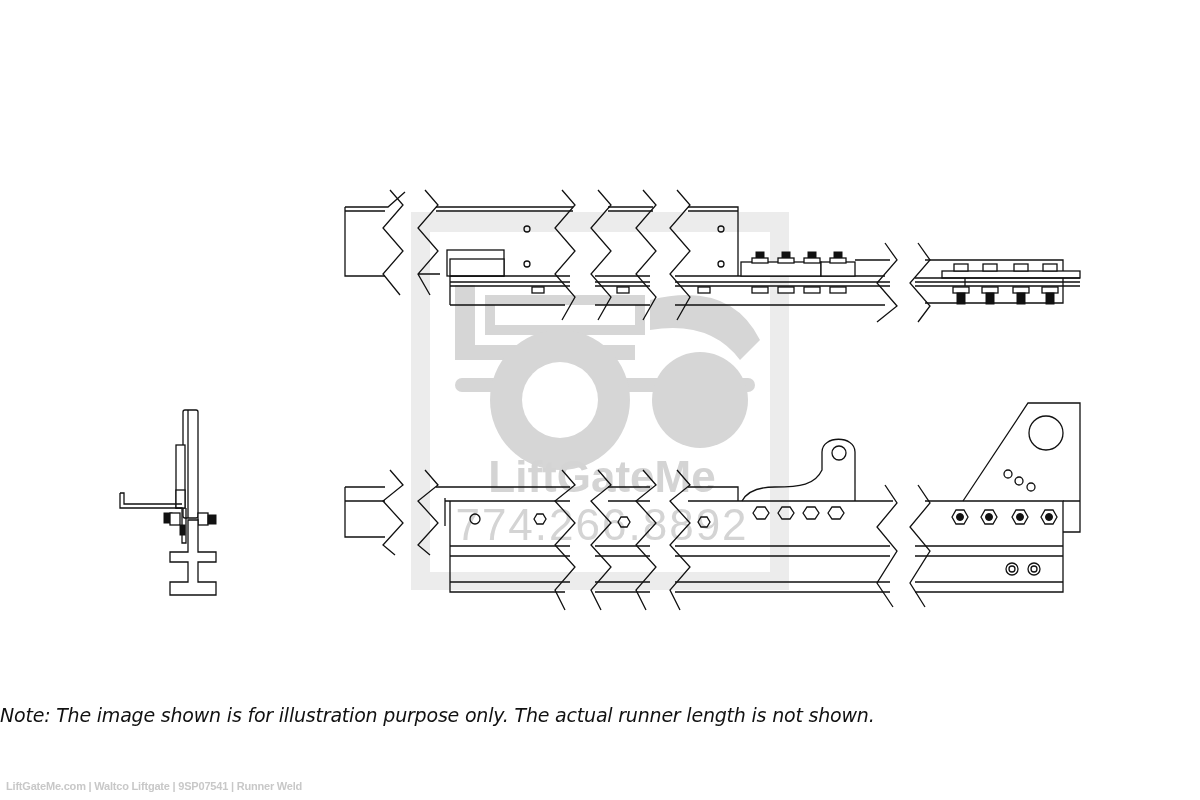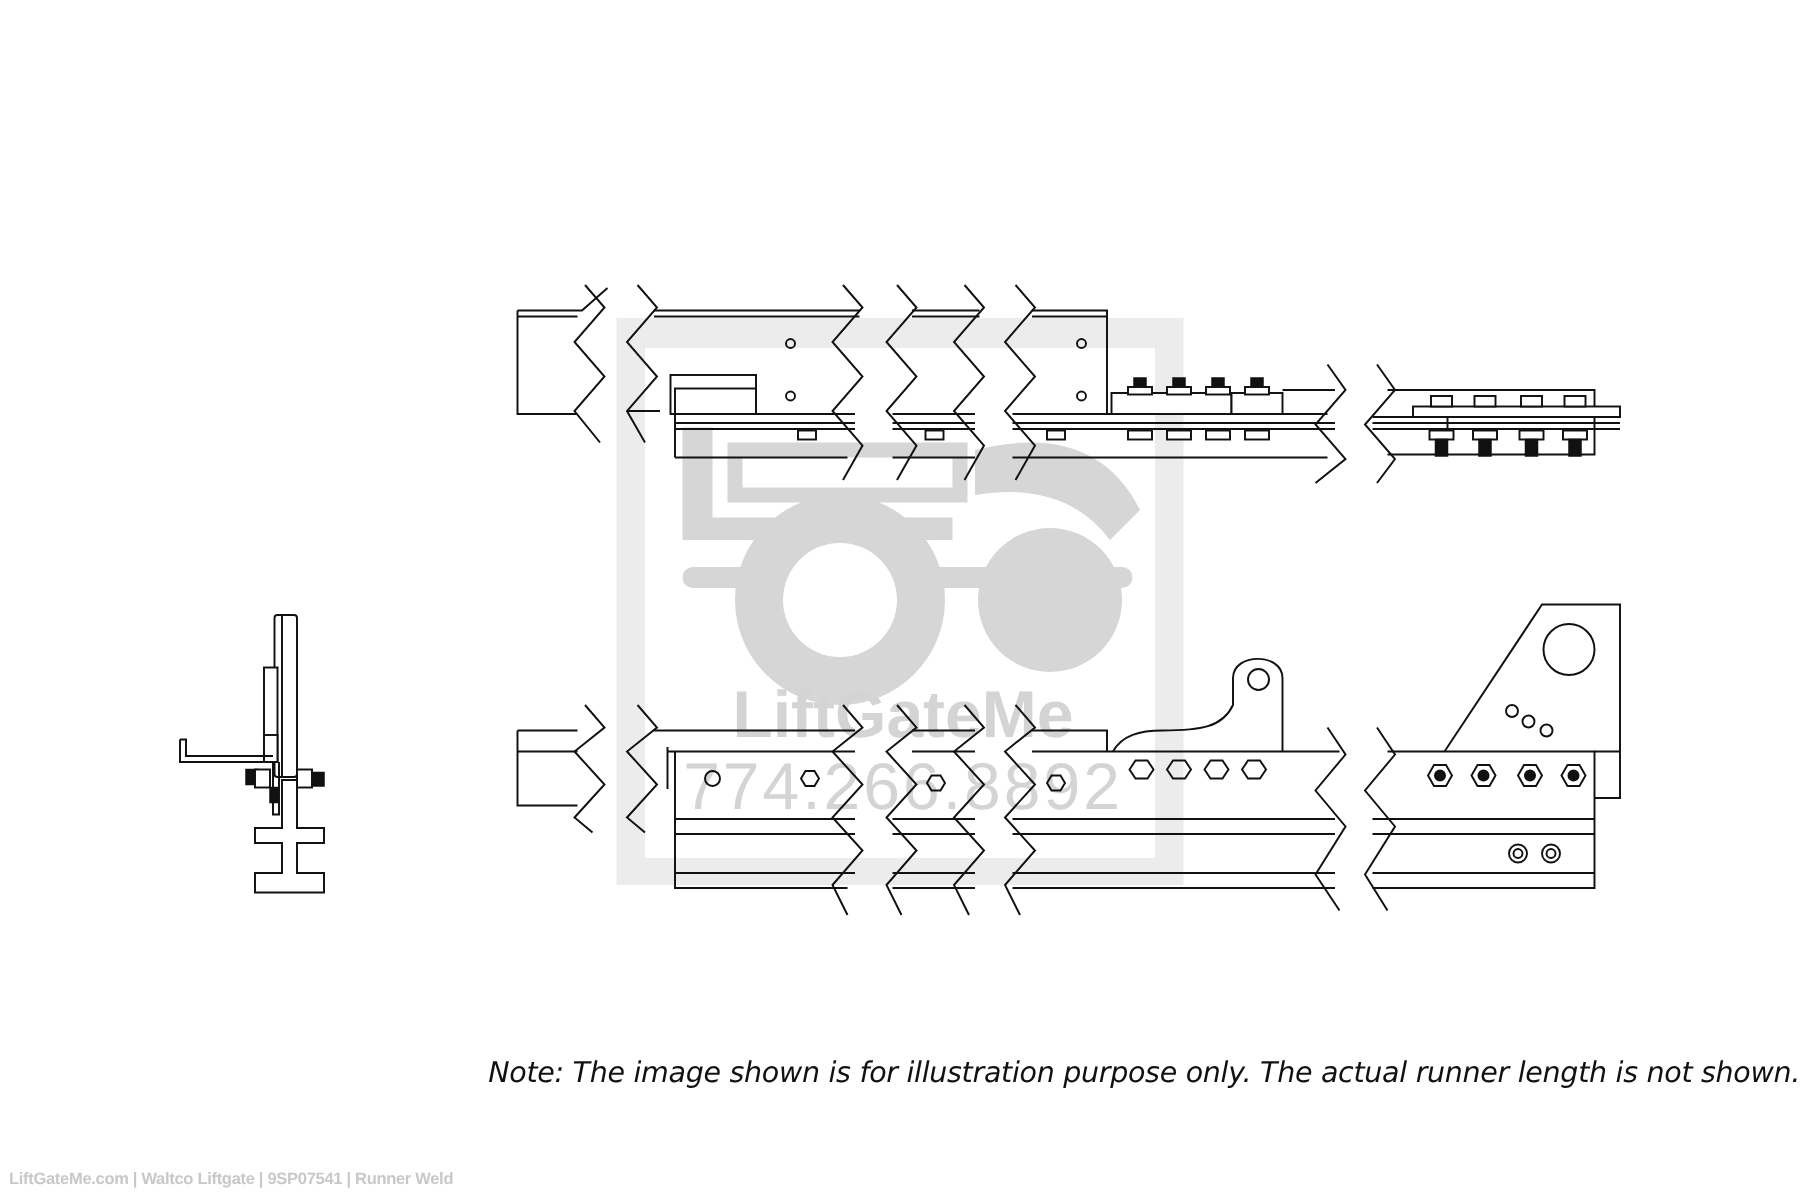--- a/index.html
+++ b/index.html
@@ -1,18 +1,18 @@
 <!DOCTYPE html>
 <html><head>
 <meta charset="utf-8">
 <style>
   html,body{margin:0;padding:0;background:#fff;}
   body{width:1200px;height:800px;position:relative;overflow:hidden;font-family:"Liberation Sans",sans-serif;}
   .layer{position:absolute;left:0;top:0;width:1200px;height:800px;}
-  .note{position:absolute;left:0;width:1200px;top:704px;text-align:right;font-family:"DejaVu Sans",sans-serif;font-style:italic;font-size:19px;color:#111;letter-spacing:-0.2px;}
+  .note{position:absolute;left:0;width:1200px;top:704px;text-align:left;font-family:"DejaVu Sans",sans-serif;font-style:italic;font-size:19px;color:#111;letter-spacing:-0.2px;}
   .footer{position:absolute;left:6px;top:780px;font-size:11px;color:#c8c8c8;font-weight:bold;letter-spacing:-0.2px;}
   .wm-name{position:absolute;left:412px;top:452px;width:380px;text-align:center;font-size:44px;font-weight:bold;color:#d4d4d4;}
   .wm-phone{position:absolute;left:412px;top:500px;width:380px;text-align:center;font-size:44px;color:#d4d4d4;letter-spacing:2px;}
   svg .ln{fill:none;stroke:#111;stroke-width:1.3;}
   svg .wf{fill:#fff;stroke:#111;stroke-width:1.3;}
   svg .bk{fill:#111;stroke:#111;stroke-width:1;}
 </style>
 </head>
 <body>
 

